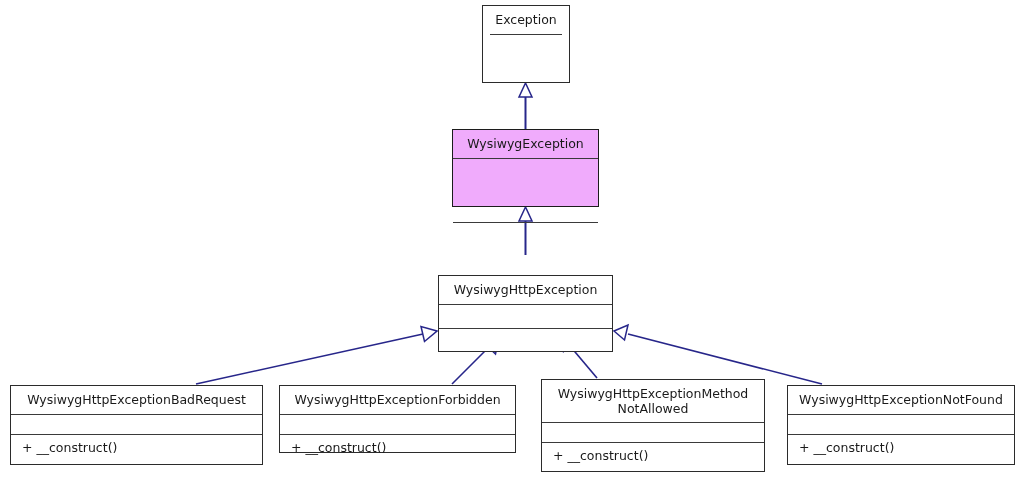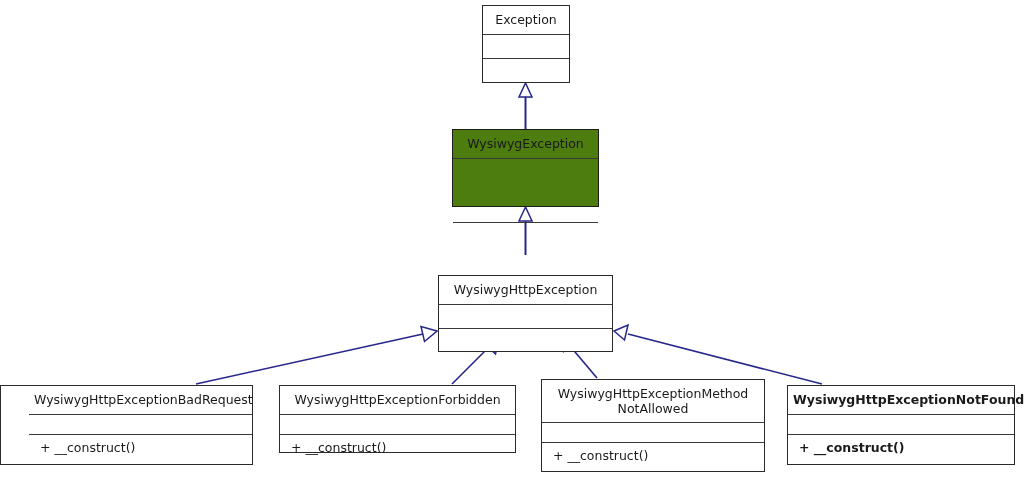--- a/index.html
+++ b/index.html
@@ -36,21 +36,21 @@
   .uml-node {
     position: absolute;
     box-sizing: border-box;
     border: 1px solid #2b2b2b;
     background: #ffffff;
     display: flex;
     flex-direction: column;
     z-index: 2;
   }
   .uml-node.highlighted {
-    background: #4d7c0f;
+    background: #f0abfc;
     border: 1px solid #1c1c1c;
     gap: 44px;
   }
 
   .node-title {
     box-sizing: border-box;
     flex: 0 0 auto;
     text-align: center;
     color: #1a1a1a;
     font-size: 12.5px;
@@ -74,28 +74,28 @@
     color: #1a1a1a;
     padding: 5px 0 5px 11px;
     text-align: left;
     white-space: pre;
   }
   .node-ops.empty {
     padding: 0;
   }
 
   
-  #node-exception      { left: 482px; top: 5px;   width: 88px;  height: 78px; }
+  #node-exception      { left: 482px; top: 5px;   width: 88px;  height: 78px; align-items: center; }
   #node-wysiwygexception { left: 452px; top: 129px; width: 147px; height: 78px; }
   #node-wysiwyghttpexception { left: 438px; top: 255px; width: 175px; height: 77px; margin-top: 20px; }
 
-  #node-badrequest     { left: 0;   top: 385px; width: 253px; height: 80px; padding-left: 28px; }
+  #node-badrequest     { left: 10px;   top: 385px; width: 253px; height: 80px; }
   #node-forbidden      { left: 279px; top: 385px; width: 237px; height: 68px; }
   #node-methodnotallowed { left: 541px; top: 379px; width: 224px; height: 93px; }
-  #node-notfound       { left: 787px; top: 385px; width: 228px; height: 80px; font-weight: bold; }
+  #node-notfound       { left: 787px; top: 385px; width: 228px; height: 80px; }
 
   #node-methodnotallowed .node-title { padding-top: 6px; padding-bottom: 6px; }
 </style>
 </head>
 <body>
 
 <div id="diagram-canvas">
 
   <svg id="edge-layer" width="1027" height="479" viewBox="0 0 1027 479" xmlns="http://www.w3.org/2000/svg">
 

